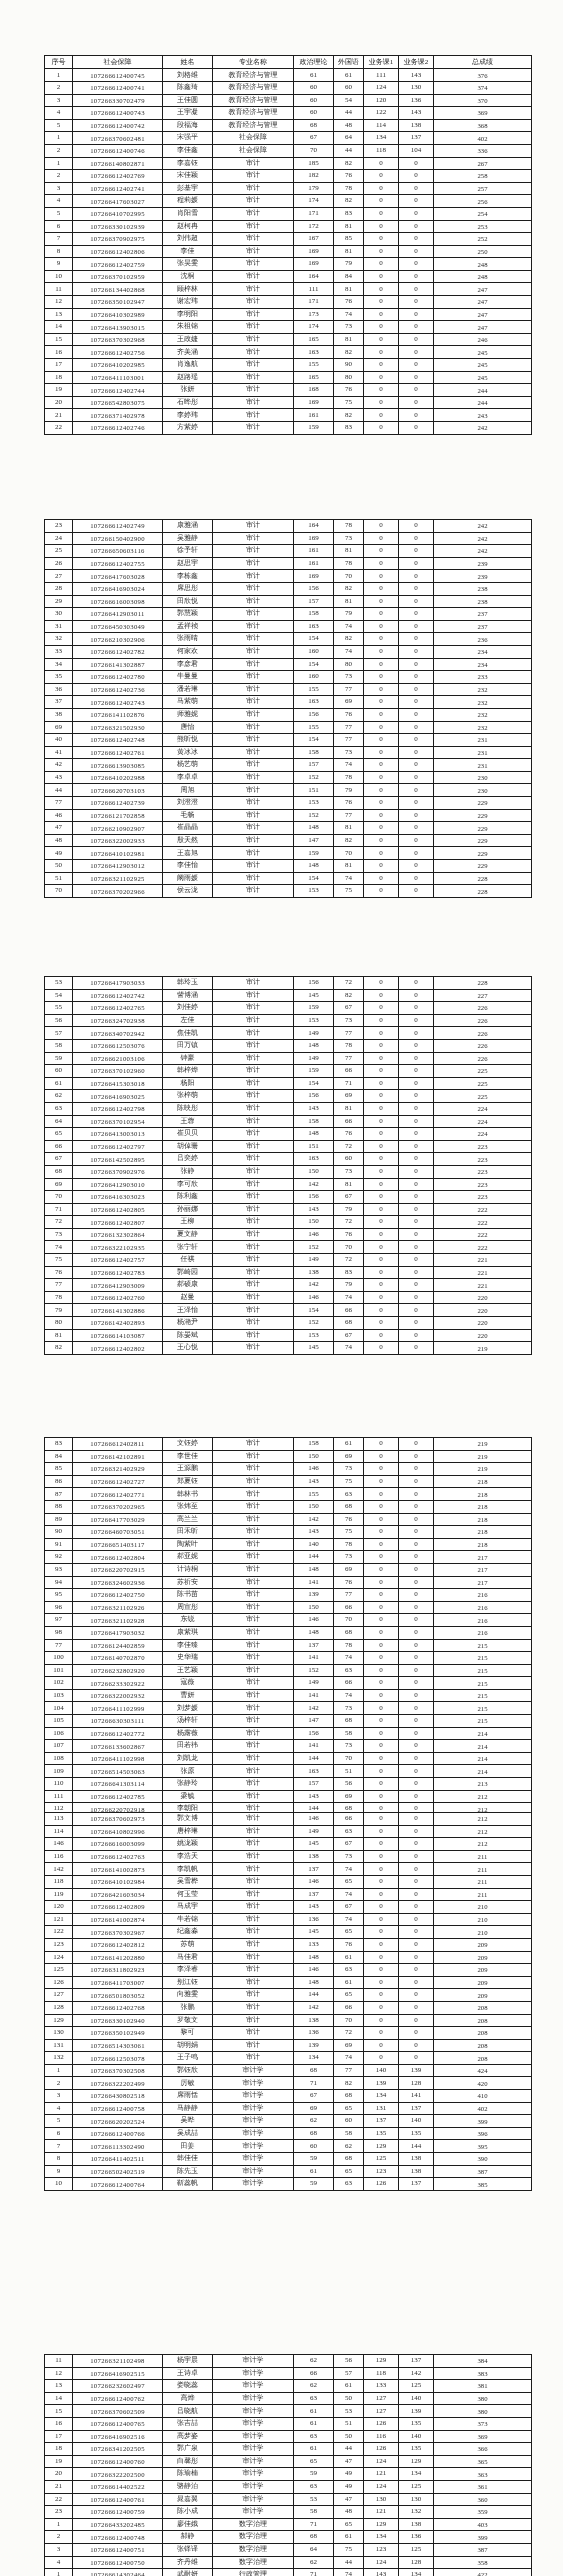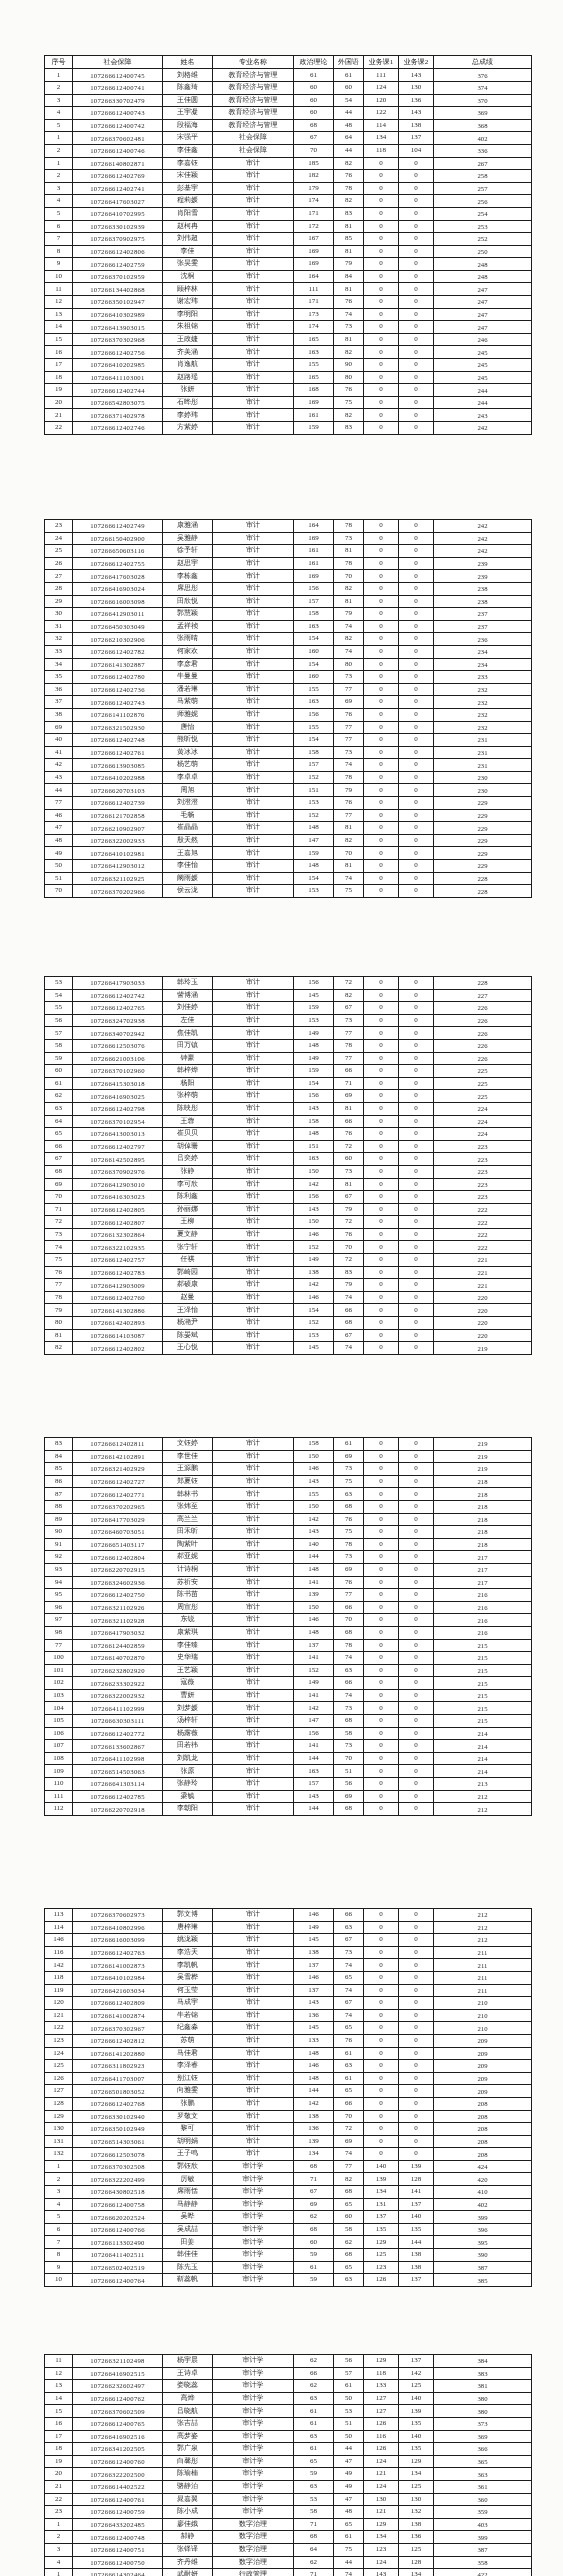--- a/index.html
+++ b/index.html
@@ -1413,21 +1413,21 @@
             <td class="cell-major">审计</td>
             <td class="cell-politics-score">144</td>
             <td class="cell-foreign-language-score">68</td>
             <td class="cell-course1-score">0</td>
             <td class="cell-course2-score">0</td>
             <td class="cell-total">212</td>
           </tr>
         </tbody>
       </table>
     </div>
-    <div class="page" style="top: 1908px;">
+    <div class="page" style="top: 1812px;">
       <table>
         <colgroup>
           <col style="width: 28px;">
           <col style="width: 90px;">
           <col style="width: 50px;">
           <col style="width: 81px;">
           <col style="width: 40px;">
           <col style="width: 30px;">
           <col style="width: 35px;">
           <col style="width: 35px;">

